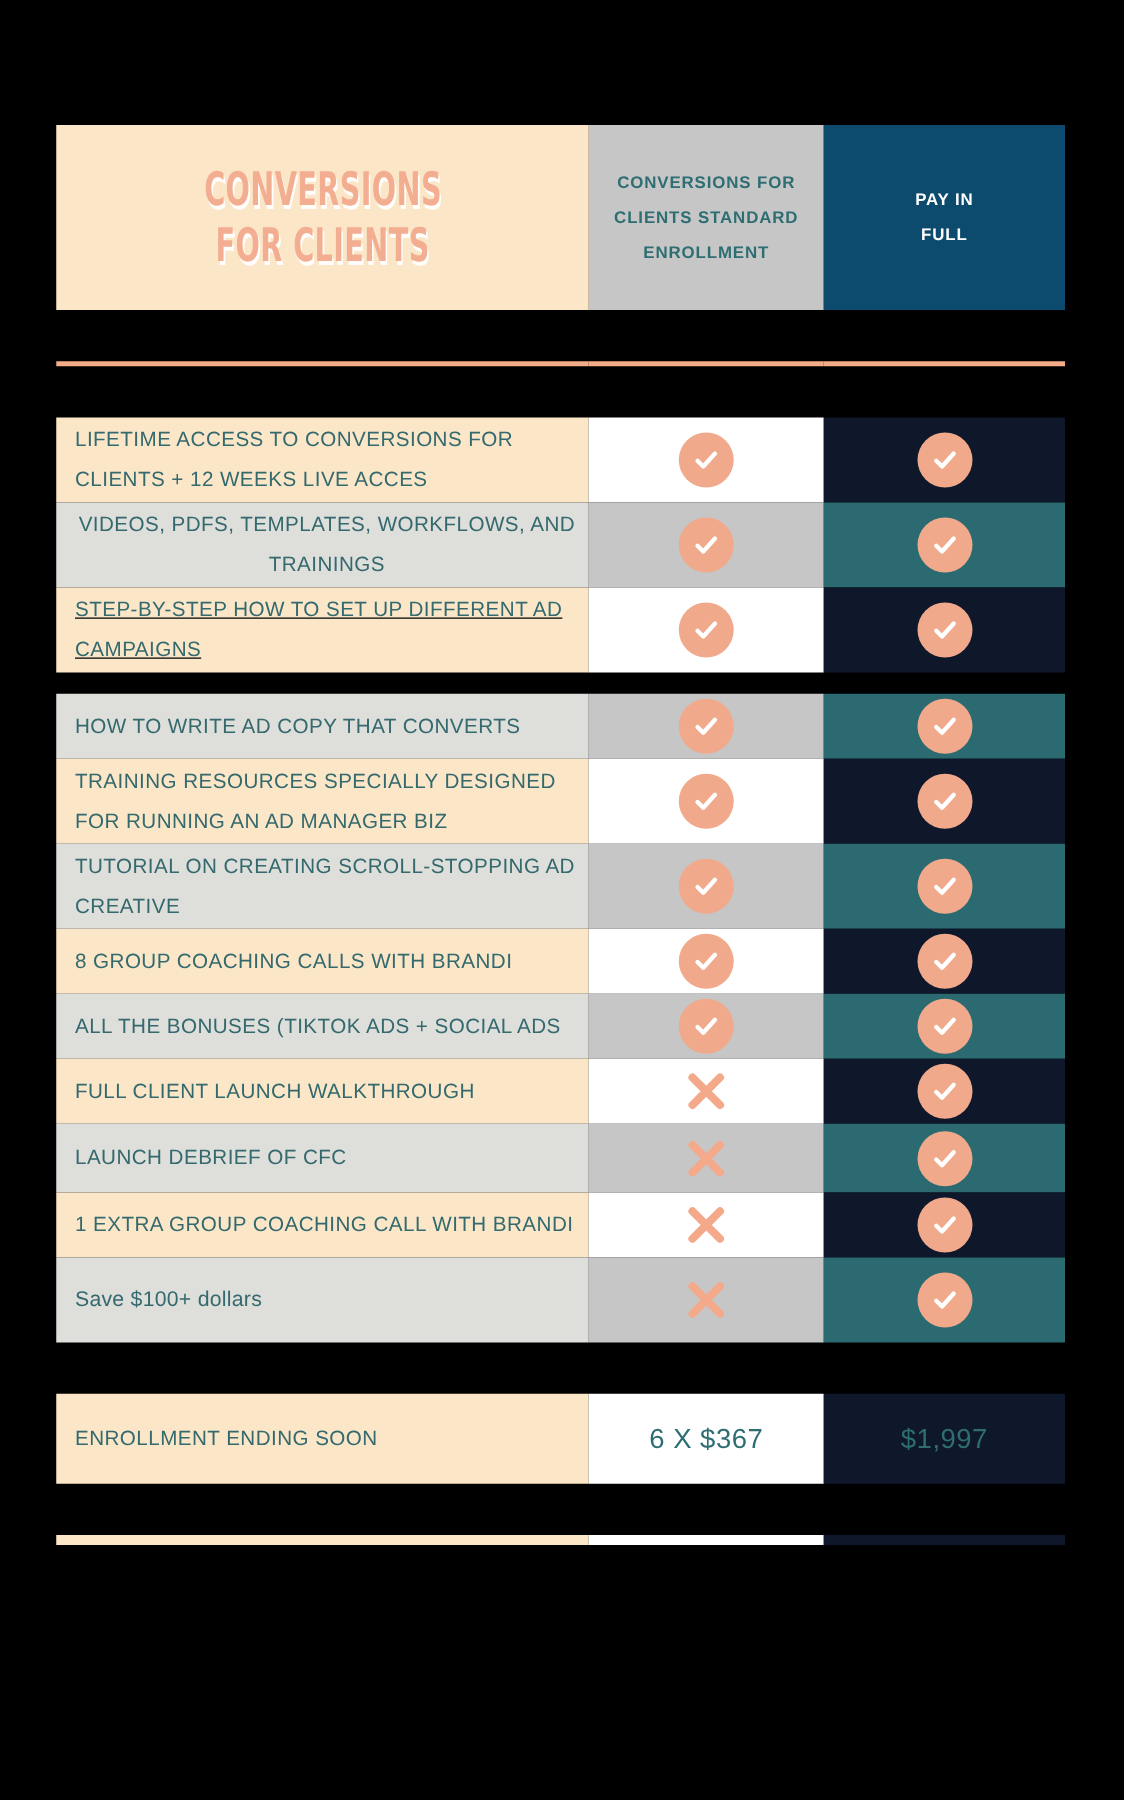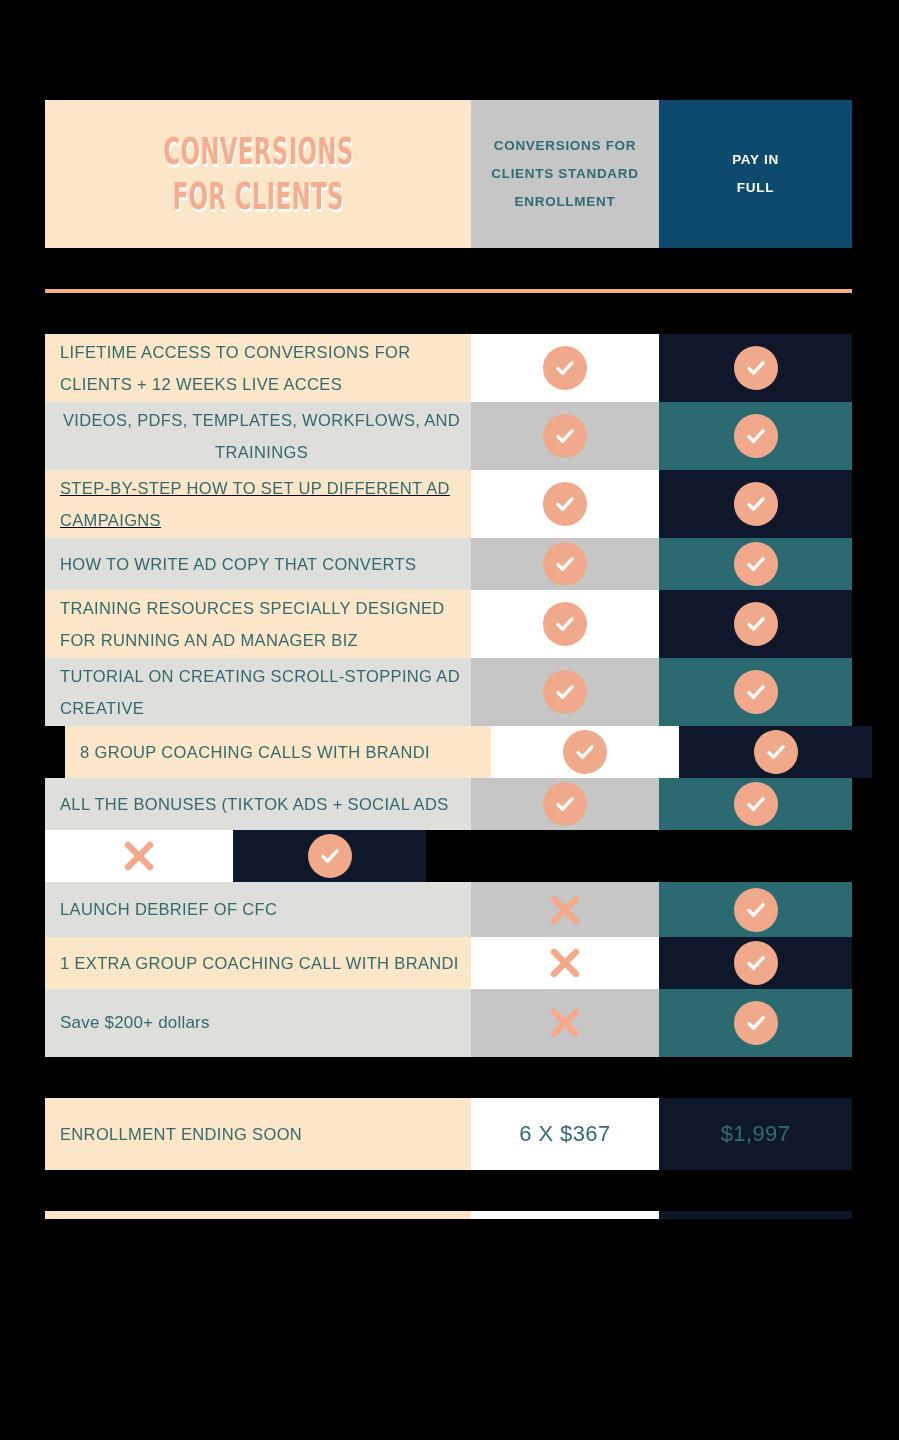--- a/index.html
+++ b/index.html
@@ -245,78 +245,78 @@
             </span>
           </div>
           <div class="c3 mark bg-mint">
             <span class="check-circle">
               <svg width="26" height="26" viewBox="0 0 26 26">
                 <path d="M6 13.6 L10.6 18.2 L20 7.8" fill="none" stroke="#FFFFFF" stroke-width="3.4" stroke-linecap="round" stroke-linejoin="round"></path>
               </svg>
             </span>
           </div>
         </div>
+        <div class="row" style="height:52px;margin-top:17px;">
+          <div class="c1 feat bg-gray">
+            <div class="feat-text">HOW TO WRITE AD COPY THAT CONVERTS</div>
+          </div>
+          <div class="c2 mark bg-gray-d">
+            <span class="check-circle">
+              <svg width="26" height="26" viewBox="0 0 26 26">
+                <path d="M6 13.6 L10.6 18.2 L20 7.8" fill="none" stroke="#FFFFFF" stroke-width="3.4" stroke-linecap="round" stroke-linejoin="round"></path>
+              </svg>
+            </span>
+          </div>
+          <div class="c3 mark bg-teal">
+            <span class="check-circle">
+              <svg width="26" height="26" viewBox="0 0 26 26">
+                <path d="M6 13.6 L10.6 18.2 L20 7.8" fill="none" stroke="#FFFFFF" stroke-width="3.4" stroke-linecap="round" stroke-linejoin="round"></path>
+              </svg>
+            </span>
+          </div>
+        </div>
+        <div class="row" style="height:68px;">
+          <div class="c1 feat bg-cream">
+            <div class="feat-text">TRAINING RESOURCES SPECIALLY DESIGNED FOR RUNNING AN AD MANAGER BIZ</div>
+          </div>
+          <div class="c2 mark bg-gray-l">
+            <span class="check-circle">
+              <svg width="26" height="26" viewBox="0 0 26 26">
+                <path d="M6 13.6 L10.6 18.2 L20 7.8" fill="none" stroke="#FFFFFF" stroke-width="3.4" stroke-linecap="round" stroke-linejoin="round"></path>
+              </svg>
+            </span>
+          </div>
+          <div class="c3 mark bg-mint">
+            <span class="check-circle">
+              <svg width="26" height="26" viewBox="0 0 26 26">
+                <path d="M6 13.6 L10.6 18.2 L20 7.8" fill="none" stroke="#FFFFFF" stroke-width="3.4" stroke-linecap="round" stroke-linejoin="round"></path>
+              </svg>
+            </span>
+          </div>
+        </div>
+        <div class="row" style="height:68px;">
+          <div class="c1 feat bg-gray">
+            <div class="feat-text">TUTORIAL ON CREATING SCROLL-STOPPING AD CREATIVE</div>
+          </div>
+          <div class="c2 mark bg-gray-d">
+            <span class="check-circle">
+              <svg width="26" height="26" viewBox="0 0 26 26">
+                <path d="M6 13.6 L10.6 18.2 L20 7.8" fill="none" stroke="#FFFFFF" stroke-width="3.4" stroke-linecap="round" stroke-linejoin="round"></path>
+              </svg>
+            </span>
+          </div>
+          <div class="c3 mark bg-teal">
+            <span class="check-circle">
+              <svg width="26" height="26" viewBox="0 0 26 26">
+                <path d="M6 13.6 L10.6 18.2 L20 7.8" fill="none" stroke="#FFFFFF" stroke-width="3.4" stroke-linecap="round" stroke-linejoin="round"></path>
+              </svg>
+            </span>
+          </div>
+        </div>
         <div class="row" style="height:52px;">
-          <div class="c1 feat bg-gray">
-            <div class="feat-text">HOW TO WRITE AD COPY THAT CONVERTS</div>
-          </div>
-          <div class="c2 mark bg-gray-d">
-            <span class="check-circle">
-              <svg width="26" height="26" viewBox="0 0 26 26">
-                <path d="M6 13.6 L10.6 18.2 L20 7.8" fill="none" stroke="#FFFFFF" stroke-width="3.4" stroke-linecap="round" stroke-linejoin="round"></path>
-              </svg>
-            </span>
-          </div>
-          <div class="c3 mark bg-teal">
-            <span class="check-circle">
-              <svg width="26" height="26" viewBox="0 0 26 26">
-                <path d="M6 13.6 L10.6 18.2 L20 7.8" fill="none" stroke="#FFFFFF" stroke-width="3.4" stroke-linecap="round" stroke-linejoin="round"></path>
-              </svg>
-            </span>
-          </div>
-        </div>
-        <div class="row" style="height:68px;">
-          <div class="c1 feat bg-cream">
-            <div class="feat-text">TRAINING RESOURCES SPECIALLY DESIGNED FOR RUNNING AN AD MANAGER BIZ</div>
-          </div>
-          <div class="c2 mark bg-gray-l">
-            <span class="check-circle">
-              <svg width="26" height="26" viewBox="0 0 26 26">
-                <path d="M6 13.6 L10.6 18.2 L20 7.8" fill="none" stroke="#FFFFFF" stroke-width="3.4" stroke-linecap="round" stroke-linejoin="round"></path>
-              </svg>
-            </span>
-          </div>
-          <div class="c3 mark bg-mint">
-            <span class="check-circle">
-              <svg width="26" height="26" viewBox="0 0 26 26">
-                <path d="M6 13.6 L10.6 18.2 L20 7.8" fill="none" stroke="#FFFFFF" stroke-width="3.4" stroke-linecap="round" stroke-linejoin="round"></path>
-              </svg>
-            </span>
-          </div>
-        </div>
-        <div class="row" style="height:68px;">
-          <div class="c1 feat bg-gray">
-            <div class="feat-text">TUTORIAL ON CREATING SCROLL-STOPPING AD CREATIVE</div>
-          </div>
-          <div class="c2 mark bg-gray-d">
-            <span class="check-circle">
-              <svg width="26" height="26" viewBox="0 0 26 26">
-                <path d="M6 13.6 L10.6 18.2 L20 7.8" fill="none" stroke="#FFFFFF" stroke-width="3.4" stroke-linecap="round" stroke-linejoin="round"></path>
-              </svg>
-            </span>
-          </div>
-          <div class="c3 mark bg-teal">
-            <span class="check-circle">
-              <svg width="26" height="26" viewBox="0 0 26 26">
-                <path d="M6 13.6 L10.6 18.2 L20 7.8" fill="none" stroke="#FFFFFF" stroke-width="3.4" stroke-linecap="round" stroke-linejoin="round"></path>
-              </svg>
-            </span>
-          </div>
-        </div>
-        <div class="row" style="height:52px;margin-left:20px;">
           <div class="c1 feat bg-cream">
             <div class="feat-text">8 GROUP COACHING CALLS WITH BRANDI</div>
           </div>
           <div class="c2 mark bg-gray-l">
             <span class="check-circle">
               <svg width="26" height="26" viewBox="0 0 26 26">
                 <path d="M6 13.6 L10.6 18.2 L20 7.8" fill="none" stroke="#FFFFFF" stroke-width="3.4" stroke-linecap="round" stroke-linejoin="round"></path>
               </svg>
             </span>
           </div>
@@ -341,20 +341,23 @@
           </div>
           <div class="c3 mark bg-teal">
             <span class="check-circle">
               <svg width="26" height="26" viewBox="0 0 26 26">
                 <path d="M6 13.6 L10.6 18.2 L20 7.8" fill="none" stroke="#FFFFFF" stroke-width="3.4" stroke-linecap="round" stroke-linejoin="round"></path>
               </svg>
             </span>
           </div>
         </div>
         <div class="row" style="height:52px;">
+          <div class="c1 feat bg-cream">
+            <div class="feat-text">FULL CLIENT LAUNCH WALKTHROUGH</div>
+          </div>
           <div class="c2 mark bg-gray-l">
             <span class="xmark">
               <svg width="40" height="40" viewBox="0 0 40 40">
                 <path d="M9 9 L31 31 M31 9 L9 31" fill="none" stroke="#F4A98A" stroke-width="6.5" stroke-linecap="round"></path>
               </svg>
             </span>
           </div>
           <div class="c3 mark bg-mint">
             <span class="check-circle">
               <svg width="26" height="26" viewBox="0 0 26 26">
@@ -396,21 +399,21 @@
           <div class="c3 mark bg-mint">
             <span class="check-circle">
               <svg width="26" height="26" viewBox="0 0 26 26">
                 <path d="M6 13.6 L10.6 18.2 L20 7.8" fill="none" stroke="#FFFFFF" stroke-width="3.4" stroke-linecap="round" stroke-linejoin="round"></path>
               </svg>
             </span>
           </div>
         </div>
         <div class="row" style="height:68px;">
           <div class="c1 feat bg-gray">
-            <div class="feat-text sentence">Save $200+ dollars</div>
+            <div class="feat-text sentence">Save $100+ dollars</div>
           </div>
           <div class="c2 mark bg-gray-d">
             <span class="xmark">
               <svg width="40" height="40" viewBox="0 0 40 40">
                 <path d="M9 9 L31 31 M31 9 L9 31" fill="none" stroke="#F4A98A" stroke-width="6.5" stroke-linecap="round"></path>
               </svg>
             </span>
           </div>
           <div class="c3 mark bg-teal">
             <span class="check-circle">

